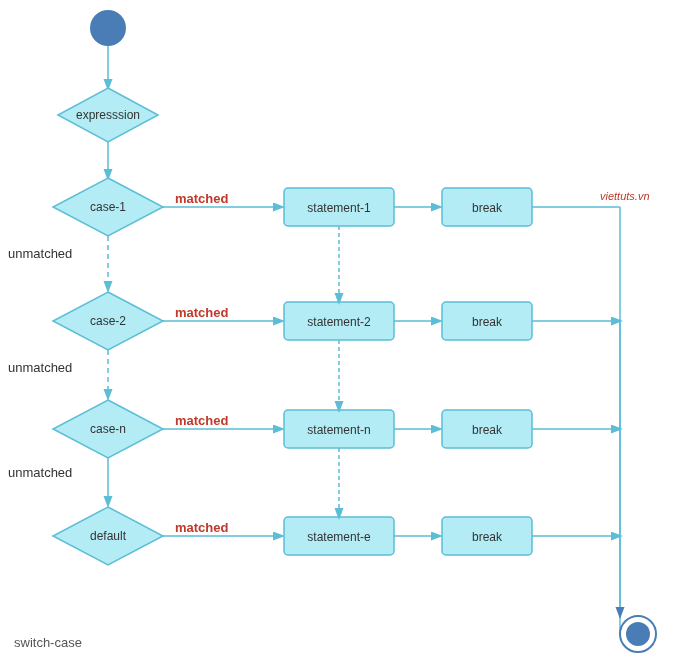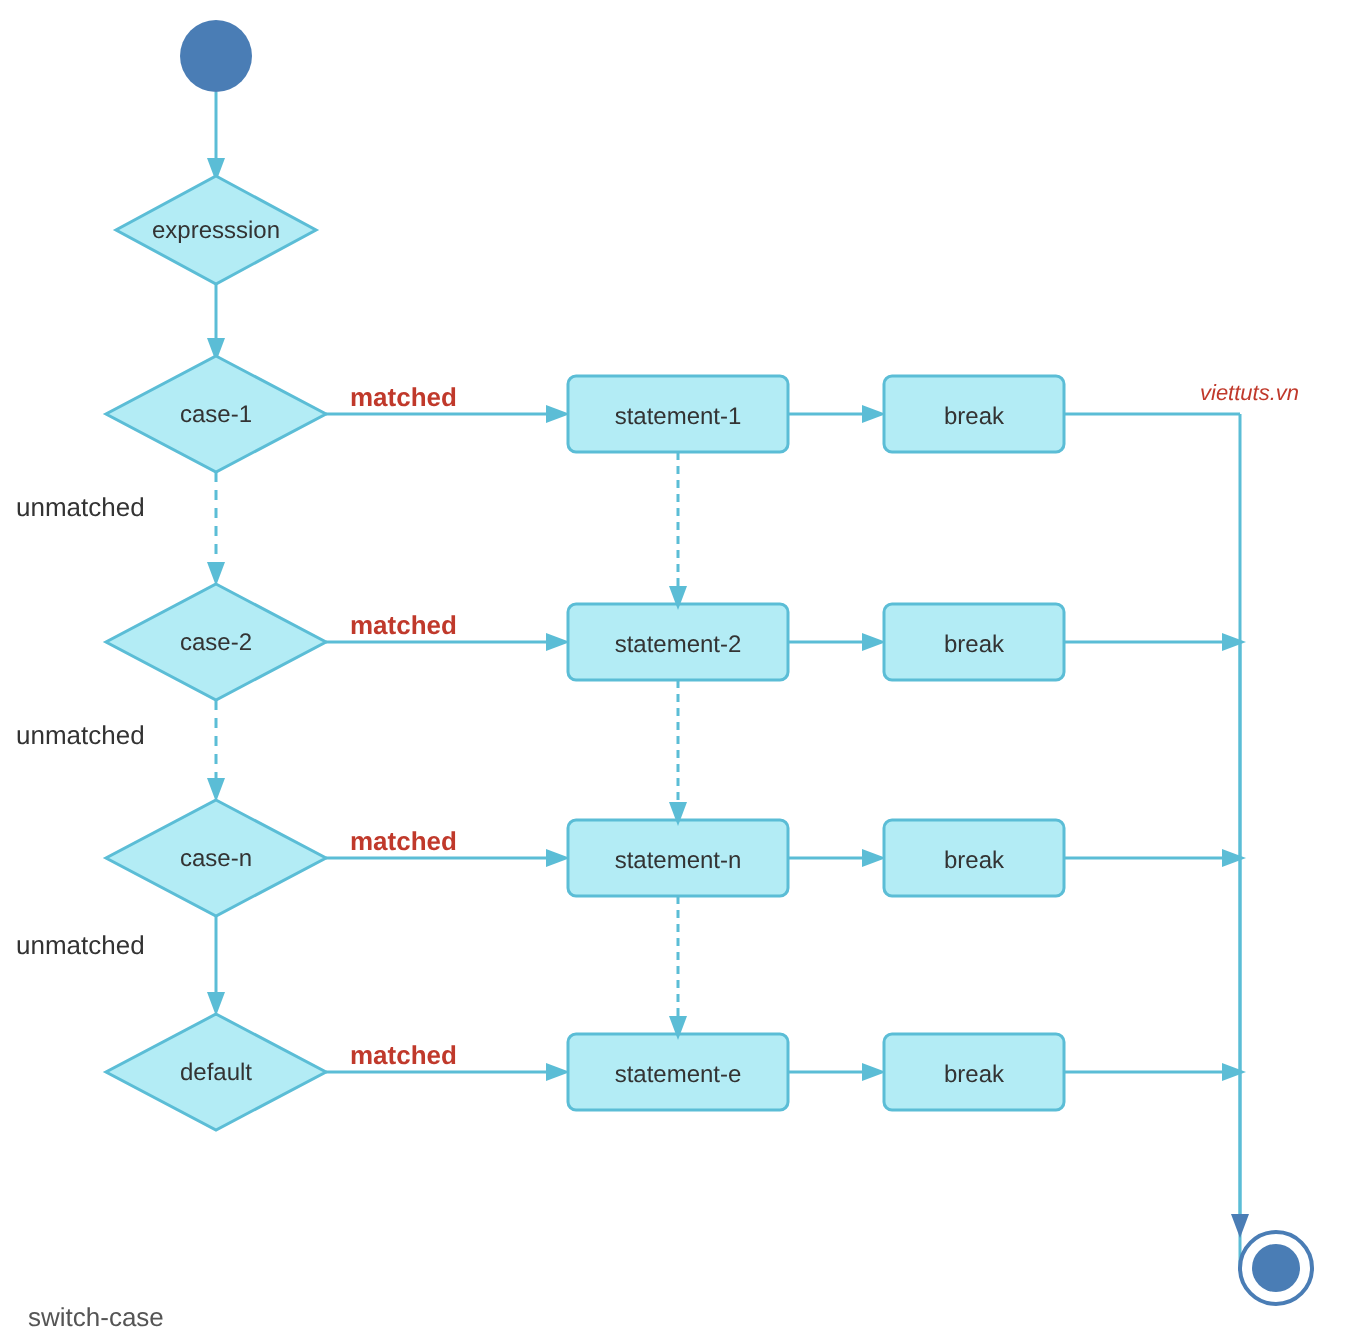--- a/index.html
+++ b/index.html
@@ -13,21 +13,21 @@
       overflow: hidden;
     }
     svg {
       position: absolute;
       top: 0; left: 0;
       width: 680px;
       height: 668px;
     }
     .bottom-label {
       position: absolute;
-      bottom: 2px;
+      bottom: 18px;
       left: 14px;
       color: #555;
       font-size: 13px;
     }
   </style>
 </head>
 <body>
 
 <svg id="diagram-svg" xmlns="http://www.w3.org/2000/svg">
   <defs>

